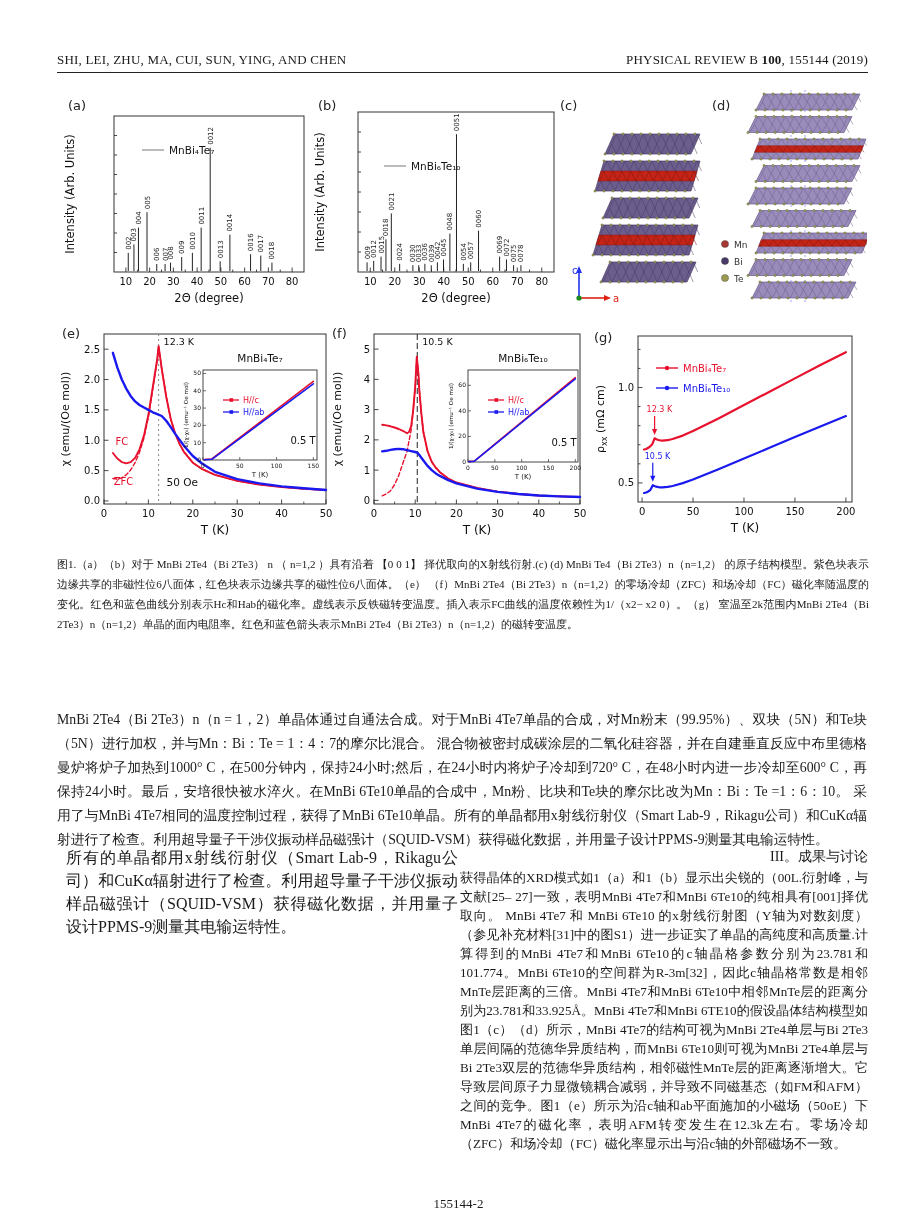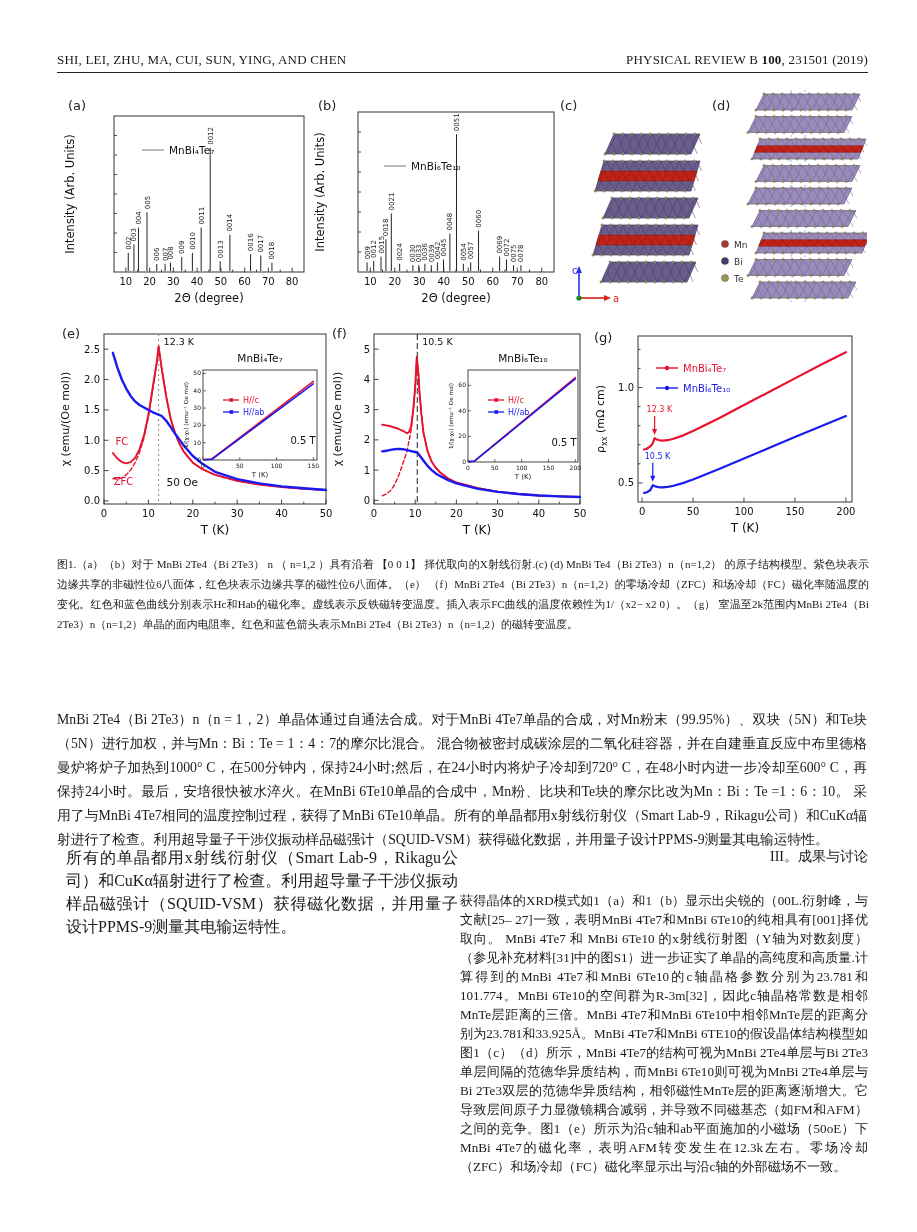--- a/index.html
+++ b/index.html
@@ -9,31 +9,31 @@
        font-size:13px;letter-spacing:.2px;gap:18px;}
   .hdr b{font-weight:bold;}
   .rule{position:absolute;top:72px;left:57px;right:49px;border-top:1.4px solid #222;}
   .plabel{position:absolute;font-family:"DejaVu Sans",sans-serif;font-size:13px;color:#222;}
   .panel{position:absolute;}
   .cap{position:absolute;left:57px;top:554px;width:812px;font-size:11px;line-height:20px;text-align:justify;}
   .h2c{position:absolute;left:0;top:682px;width:917px;text-align:center;font-size:13.5px;}
   .meth{position:absolute;left:57px;top:708px;width:810px;font-size:13.8px;line-height:24px;text-align:justify;}
   .lcol{position:absolute;left:66px;top:846px;width:392px;font-size:16px;line-height:23px;text-align:justify;}
   .h3c{position:absolute;left:460px;top:848px;width:408px;text-align:right;font-size:14px;}
-  .rcol{position:absolute;left:460px;top:868px;width:408px;font-size:13.1px;line-height:19px;text-align:justify;margin-top:23px;}
+  .rcol{position:absolute;left:460px;top:868px;width:408px;font-size:13.1px;line-height:19px;text-align:justify;}
   .foot{position:absolute;left:0;top:1196px;width:917px;text-align:center;font-size:13px;}
   svg text{font-family:"DejaVu Sans",sans-serif;}
 </style>
 </head>
 <body>
 
 <div id="page">
   <div class="hdr">
     <span>SHI, LEI, ZHU, MA, CUI, SUN, YING, AND CHEN</span>
-    <span><span>PHYSICAL REVIEW B</span>&nbsp;<b>100</b><span>, 231501 (2019)</span></span>
+    <span><span>PHYSICAL REVIEW B</span>&nbsp;<b>100</b><span>, 155144 (2019)</span></span>
   </div>
   <div class="rule"></div>
 
   <div class="plabel" style="left:68px;top:98px">(a)</div>
   <div class="plabel" style="left:318px;top:98px">(b)</div>
   <div class="plabel" style="left:560px;top:98px">(c)</div>
   <div class="plabel" style="left:712px;top:98px">(d)</div>
   <div class="plabel" style="left:62px;top:326px">(e)</div>
   <div class="plabel" style="left:332px;top:326px">(f)</div>
   <div class="plabel" style="left:594px;top:330px">(g)</div>
@@ -742,13 +742,14 @@
       <text x="54.77619047619048" y="144.82758620689657" font-size="8" fill="#1a1af0">10.5 K</text>
       <line x1="62.77619047619048" y1="148.82758620689657" x2="62.77619047619048" y2="162.82758620689657" stroke="#1a1af0" stroke-width="1.2"></line>
       <path d="M60.17619047619048,161.82758620689657 L65.37619047619047,161.82758620689657 L62.77619047619048,167.82758620689657 Z" fill="#1a1af0"></path>
     </svg>
 
   <div class="cap">图1.（a）（b）对于 MnBi 2Te4（Bi 2Te3） n （ n=1,2 ）具有沿着 【0 0 1】 择优取向的X射线衍射.(c) (d) MnBi Te4（Bi 2Te3）n（n=1,2） 的原子结构模型。紫色块表示边缘共享的非磁性位6八面体，红色块表示边缘共享的磁性位6八面体。（e） （f）MnBi 2Te4（Bi 2Te3）n（n=1,2）的零场冷却（ZFC）和场冷却（FC）磁化率随温度的变化。红色和蓝色曲线分别表示Hc和Hab的磁化率。虚线表示反铁磁转变温度。插入表示FC曲线的温度依赖性为1/（x2− x2 0）。（g） 室温至2k范围内MnBi 2Te4（Bi 2Te3）n（n=1,2）单晶的面内电阻率。红色和蓝色箭头表示MnBi 2Te4（Bi 2Te3）n（n=1,2）的磁转变温度。</div>
   <div class="meth">MnBi 2Te4（Bi 2Te3）n（n = 1，2）单晶体通过自通法合成。对于MnBi 4Te7单晶的合成，对Mn粉末（99.95%）、双块（5N）和Te块（5N）进行加权，并与Mn：Bi：Te = 1：4：7的摩尔比混合。 混合物被密封成碳涂层的二氧化硅容器，并在自建垂直反应中布里德格曼炉将炉子加热到1000° C，在500分钟内，保持24小时;然后，在24小时内将炉子冷却到720° C，在48小时内进一步冷却至600° C，再保持24小时。最后，安培很快被水淬火。在MnBi 6Te10单晶的合成中，Mn粉、比块和Te块的摩尔比改为Mn：Bi：Te =1：6：10。 采用了与MnBi 4Te7相同的温度控制过程，获得了MnBi 6Te10单晶。所有的单晶都用x射线衍射仪（Smart Lab-9，Rikagu公司）和CuKα辐射进行了检查。利用超导量子干涉仪振动样品磁强计（SQUID-VSM）获得磁化数据，并用量子设计PPMS-9测量其电输运特性。</div>
   <div class="lcol">所有的单晶都用x射线衍射仪（Smart Lab-9，Rikagu公司）和CuKα辐射进行了检查。利用超导量子干涉仪振动样品磁强计（SQUID-VSM）获得磁化数据，并用量子设计PPMS-9测量其电输运特性。</div>
   <div class="h3c">III。成果与讨论</div>
   <div class="rcol">获得晶体的XRD模式如1（a）和1（b）显示出尖锐的（00L.衍射峰，与文献[25– 27]一致，表明MnBi 4Te7和MnBi 6Te10的纯相具有[001]择优取向。 MnBi 4Te7 和 MnBi 6Te10 的x射线衍射图（Y轴为对数刻度）（参见补充材料[31]中的图S1）进一步证实了单晶的高纯度和高质量.计算得到的MnBi 4Te7和MnBi 6Te10的c轴晶格参数分别为23.781和101.774。MnBi 6Te10的空间群为R-3m[32]，因此c轴晶格常数是相邻MnTe层距离的三倍。MnBi 4Te7和MnBi 6Te10中相邻MnTe层的距离分别为23.781和33.925Å。MnBi 4Te7和MnBi 6TE10的假设晶体结构模型如图1（c）（d）所示，MnBi 4Te7的结构可视为MnBi 2Te4单层与Bi 2Te3单层间隔的范德华异质结构，而MnBi 6Te10则可视为MnBi 2Te4单层与Bi 2Te3双层的范德华异质结构，相邻磁性MnTe层的距离逐渐增大。它导致层间原子力显微镜耦合减弱，并导致不同磁基态（如FM和AFM）之间的竞争。图1（e）所示为沿c轴和ab平面施加的小磁场（50oE）下MnBi 4Te7的磁化率，表明AFM转变发生在12.3k左右。零场冷却（ZFC）和场冷却（FC）磁化率显示出与沿c轴的外部磁场不一致。</div>
+  <div class="foot">155144-2</div>
 </div>
 
 </body></html>

